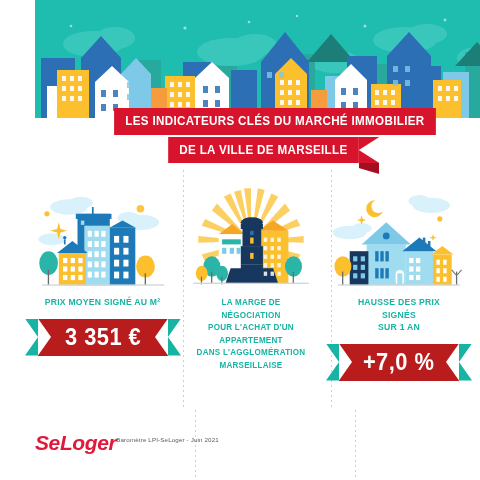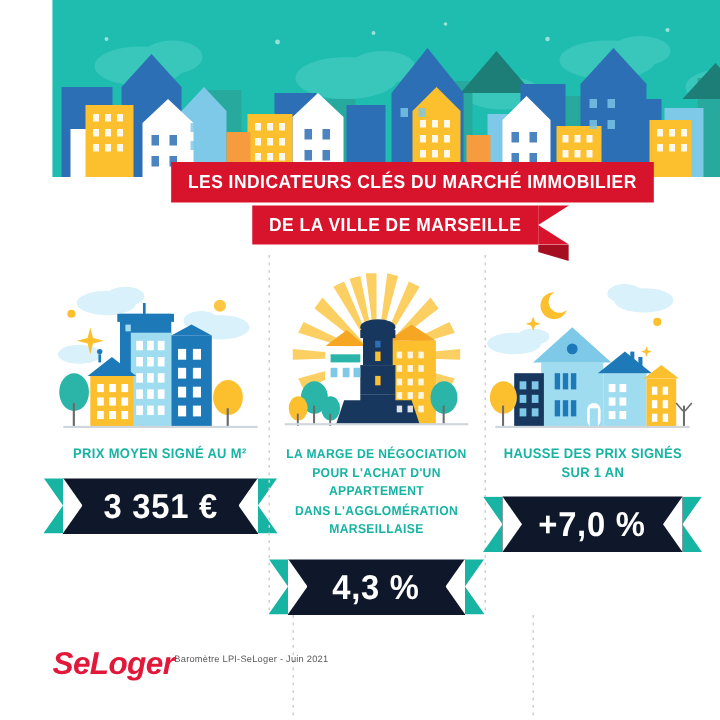--- a/index.html
+++ b/index.html
@@ -53,20 +53,21 @@
     position: absolute; right: -22px; top: 100%;
     width: 22px; height: 11px;
     background: #a50e21;
     clip-path: polygon(0 0, 100% 0, 100% 100%, 0 45%);
   }
 
   
   .columns {
     position: absolute; left: 0; top: 170px; width: 432px; height: 240px;
     display: flex;
+    gap: 12px;
   }
   .col {
     position: relative;
     flex: 1 1 33.33%;
     display: flex; flex-direction: column; align-items: center;
   }
   .col + .col::before {
     content: ""; position: absolute; left: 0; top: 0;
     width: 1px; height: 238px;
     background-image: linear-gradient(to bottom, #cfcfcf 0 2px, transparent 2px 5px);
@@ -87,21 +88,21 @@
     white-space: pre-line;
     transform: scaleX(0.94);
   }
   .col.mid .caption { font-size: 8.6px; }
 
   
   .valbanner {
     position: relative;
     margin-top: 10px;
     height: 37px;
-    background: #0f172a;
+    background: #b91c1c;
     display: flex; align-items: center; justify-content: center;
     color: #ffffff;
     padding: 0 26px;
   }
   .col.left  .valbanner { width: 130px; }
   .col.mid   .valbanner { width: 118px; margin-top: 14px; }
   .col.right .valbanner { width: 120px; text-align: right; }
   .valbanner .val {
     font-size: 23px; font-weight: bold; line-height: 1;
     letter-spacing: 0.5px; white-space: nowrap;
@@ -485,25 +486,20 @@
           <rect x="129" y="98" width="1.5" height="14" fill="#6b6b6b"></rect>
           <ellipse cx="46" cy="100" rx="7" ry="9" fill="#2ab5a8"></ellipse>
           <rect x="45" y="104" width="1.4" height="9" fill="#6b6b6b"></rect>
 
           <rect x="12" y="111" width="136" height="1.6" fill="#cfd7dc"></rect>
         </svg>
       </div>
       <div class="caption">LA MARGE DE NÉGOCIATION
 POUR L'ACHAT D'UN APPARTEMENT
 DANS L'AGGLOMÉRATION MARSEILLAISE</div>
-      <div class="valbanner">
-        <span class="notch-l"></span>
-        <span class="val">4,3 %</span>
-        <span class="notch-r"></span>
-      </div>
     </div>
 
     <div class="col right">
       <div class="illus">
         <svg viewBox="0 0 160 122" preserveAspectRatio="xMidYMax meet">
           <g fill="#d9f1fa">
             <ellipse cx="118" cy="20" rx="22" ry="9"></ellipse>
             <ellipse cx="104" cy="15" rx="13" ry="7"></ellipse>
             <ellipse cx="22" cy="52" rx="20" ry="8"></ellipse>
             <ellipse cx="36" cy="47" rx="12" ry="6"></ellipse>

